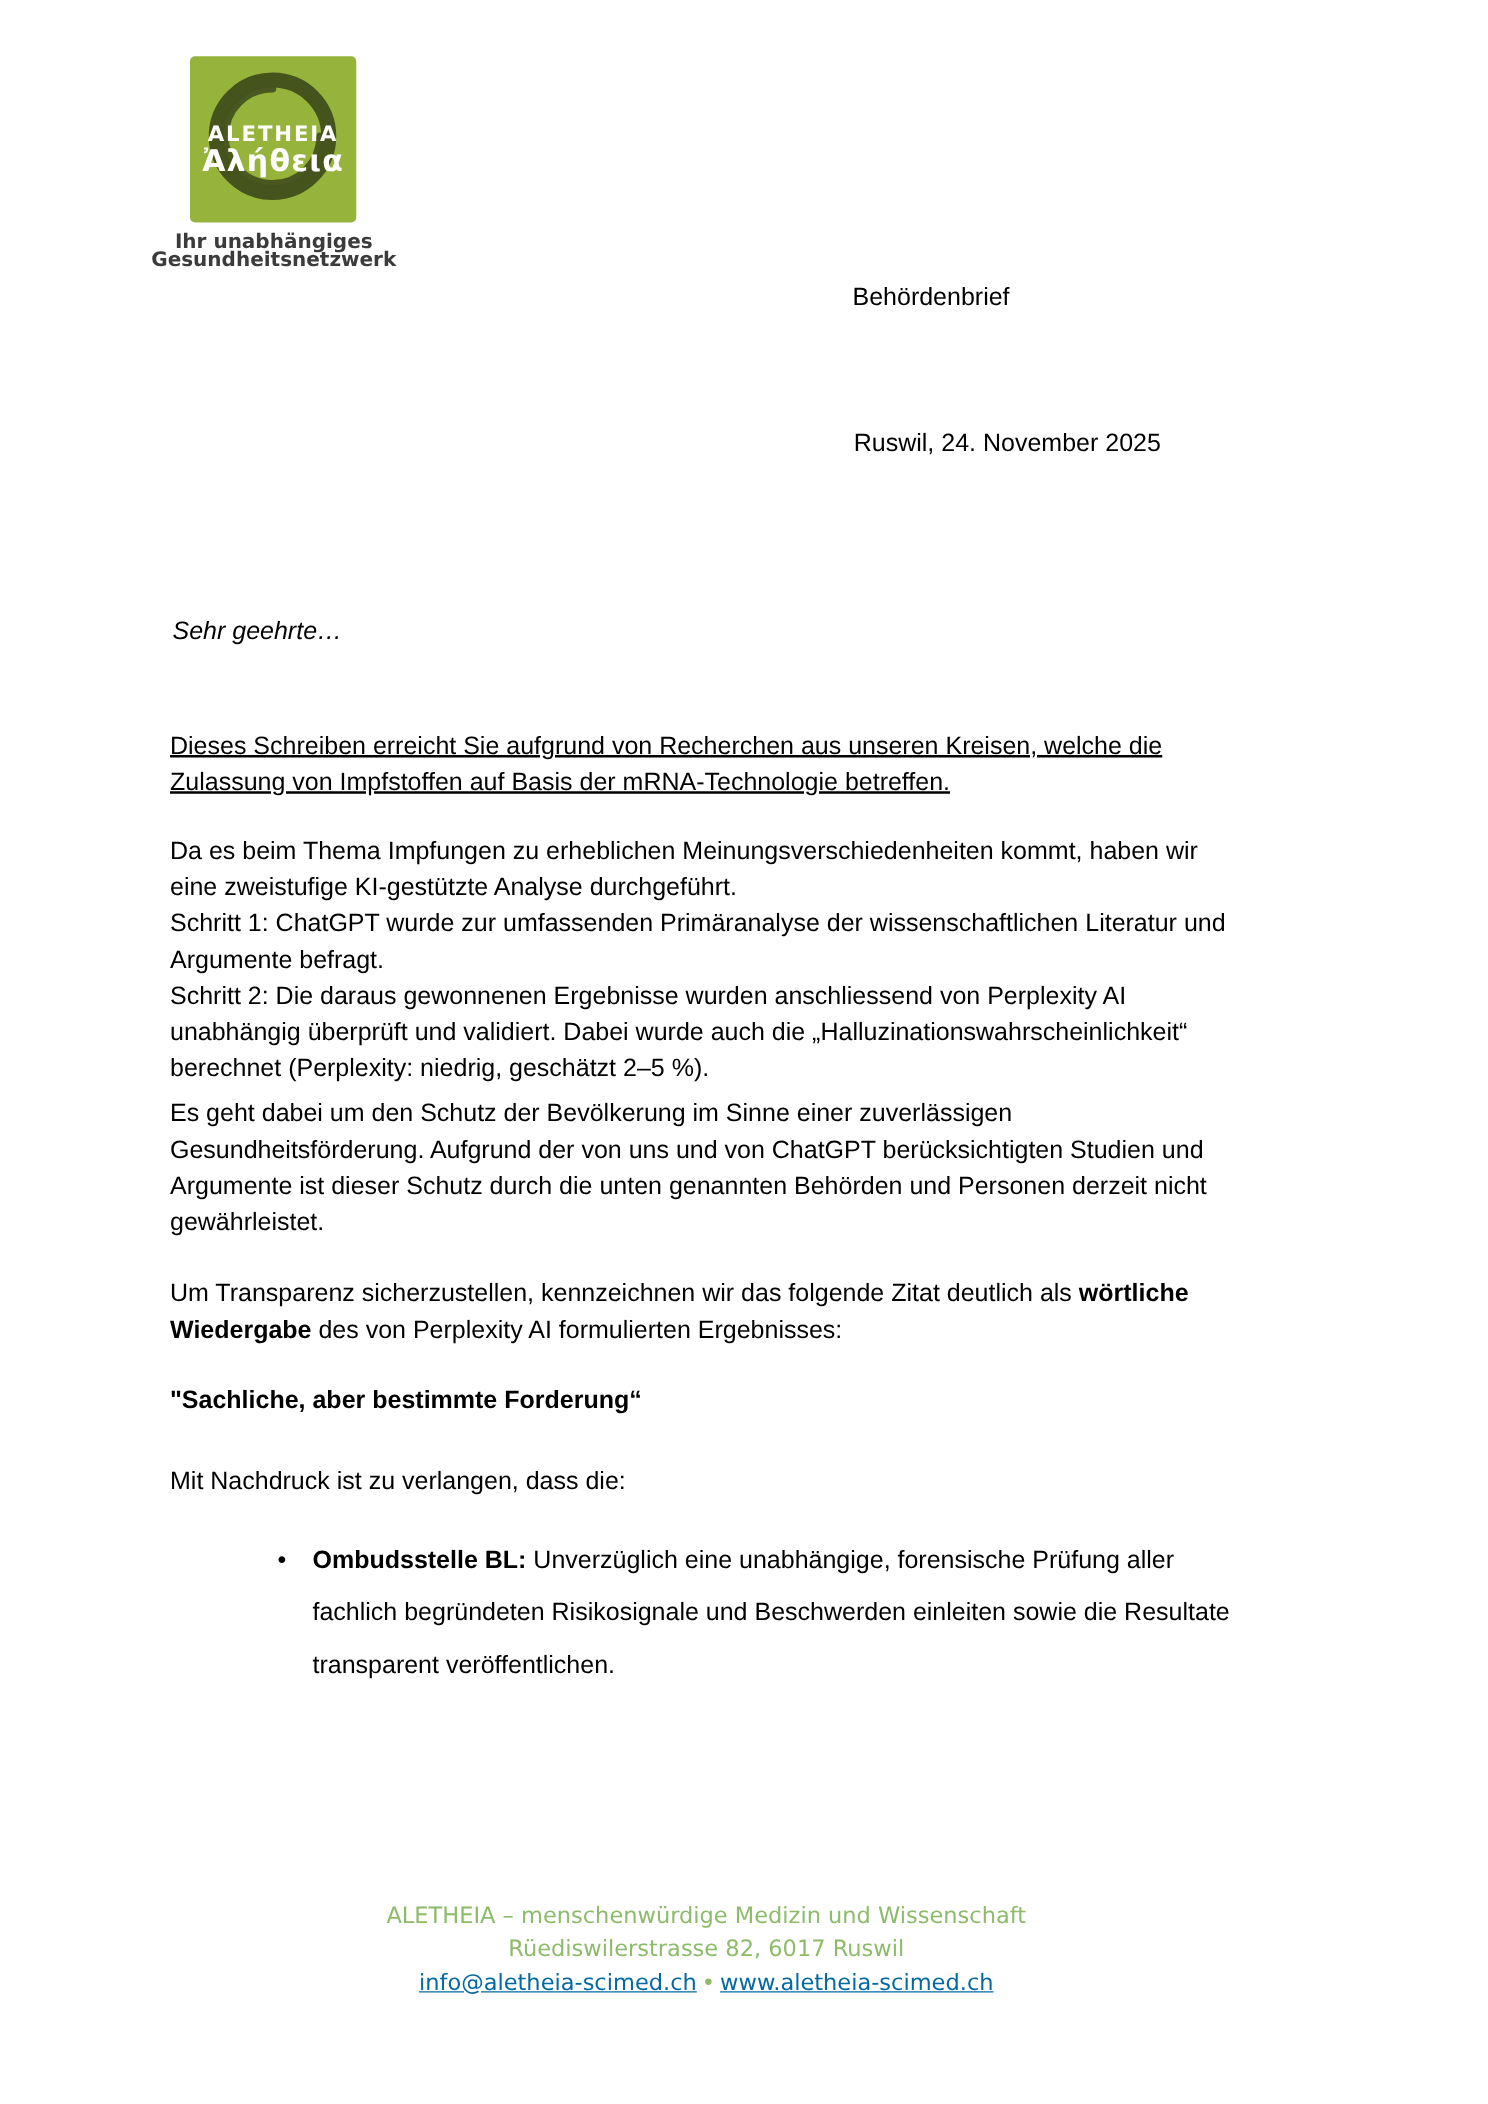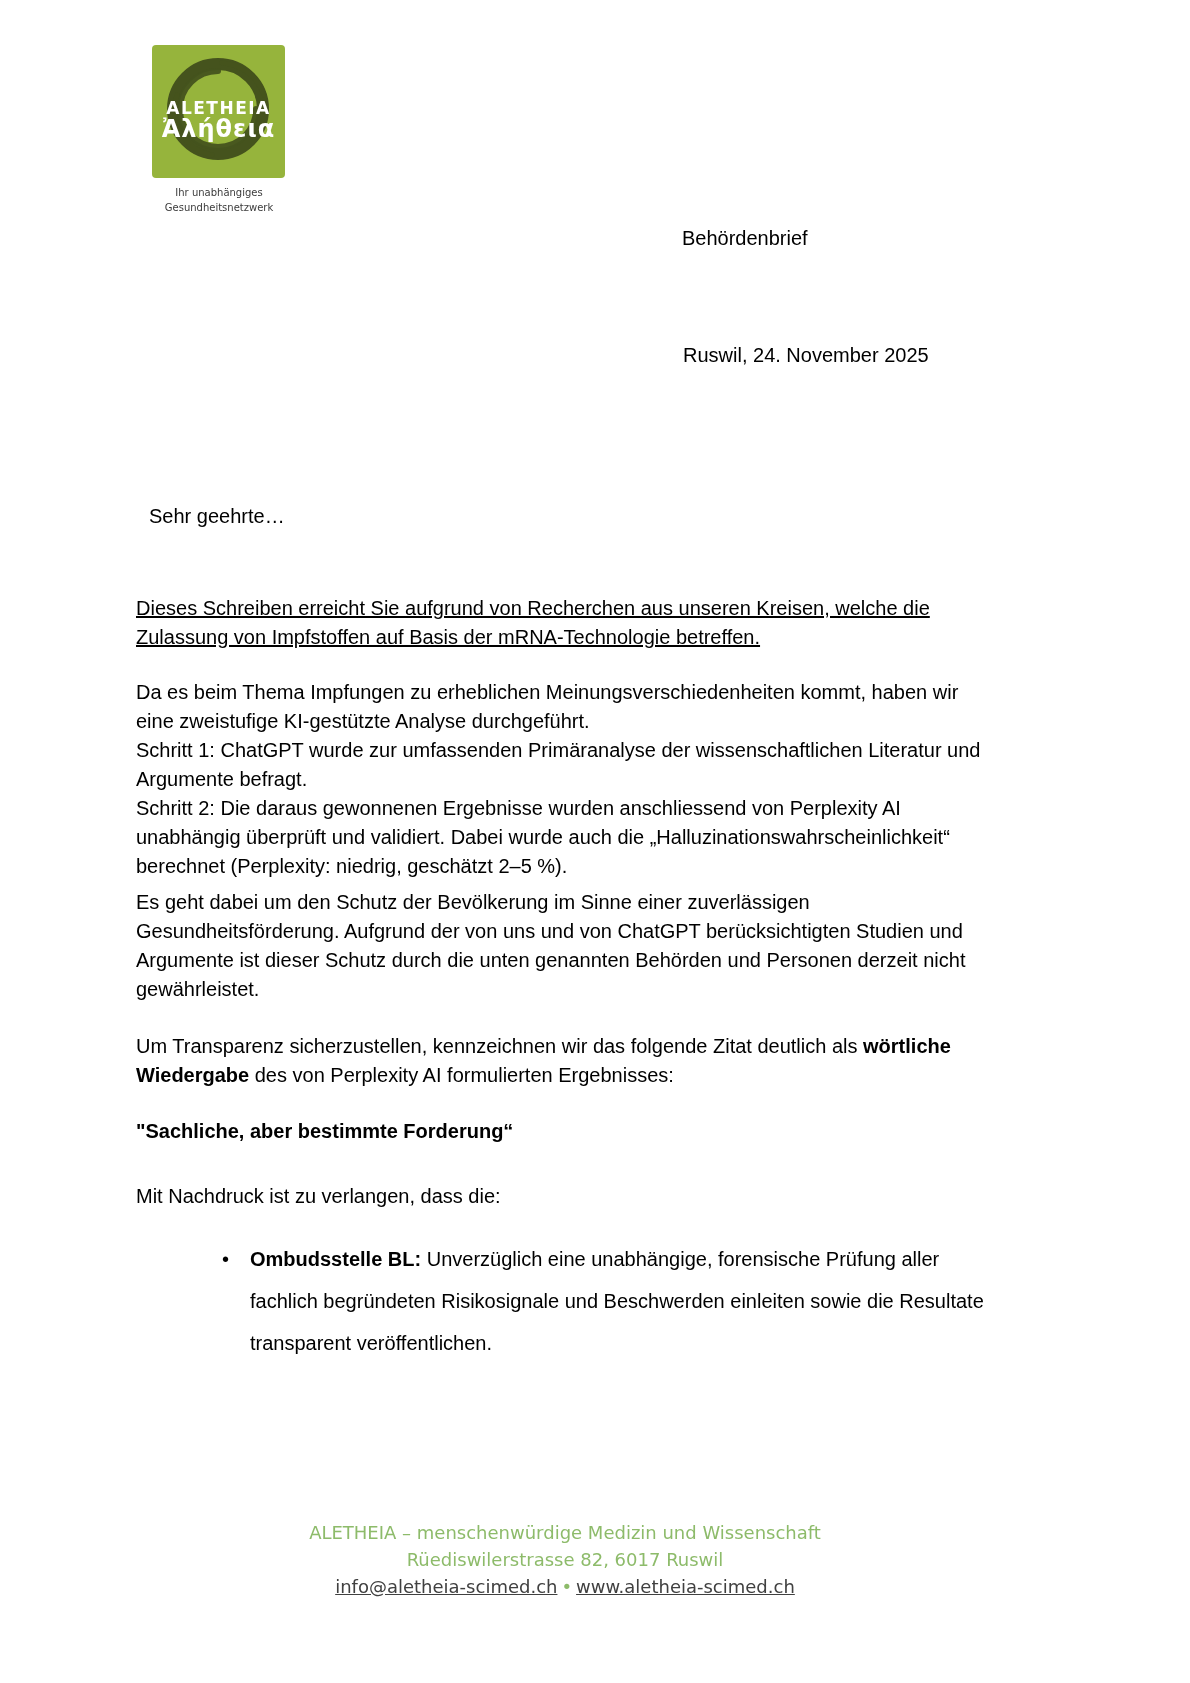--- a/index.html
+++ b/index.html
@@ -31,33 +31,33 @@
     font-family:"DejaVu Sans",sans-serif;line-height:20px;
   }
   .logo-greek{
     font-size:24px;font-weight:bold;letter-spacing:1px;
     font-family:"DejaVu Sans",sans-serif;line-height:22px;
   }
   .logo-tagline{
     width:220px;margin-left:-43px;margin-top:7px;
     text-align:center;
     font-family:"DejaVu Sans",sans-serif;
-    font-size:10px;font-weight:400;line-height:15px;color:#3b3b3b;
+    font-size:16px;font-weight:700;line-height:15px;color:#3b3b3b;
   }
 
   
   .doc-type{position:absolute;left:682px;top:225px;font-size:20px;line-height:26px;}
   .date-line{position:absolute;left:683px;top:342px;font-size:20px;line-height:26px;}
 
   
   .body-text{
     position:absolute;left:136px;top:489px;width:860px;
     font-size:20px;line-height:29px;
   }
-  .body-text .salutation{margin:13px;}
+  .body-text .salutation{margin:2px;font-style:italic;}
   .p1{margin-top:63px;text-decoration:underline;}
   .p2{margin-top:26px;}
   .p3{margin-top:7px;}
   .p4{margin-top:28px;}
   .quote-heading{margin-top:27px;font-weight:bold;}
   .demand-intro{margin-top:36px;}
   .bullet-list{margin-top:27px;}
   .bullet-item{
     display:flex;line-height:42px;
   }
@@ -69,21 +69,21 @@
   .bold{font-weight:bold;}
 
   
   .footer{
     position:absolute;left:136px;top:1519px;width:858px;
     text-align:center;
     font-family:"DejaVu Sans",sans-serif;
     font-size:18px;line-height:27px;
     color:#8dbb6a;
   }
-  .footer a{color:#404040;text-decoration:underline;}
+  .footer a{color:#0369a1;text-decoration:underline;}
   .footer .sep{text-decoration:none;padding:0 4px;}
 </style>
 </head>
 <body>
 
 <div class="page">
 
   <div class="logo-block">
     <div class="logo-square" style="background:#96b43c;">
       <svg viewBox="0 0 133 133">

